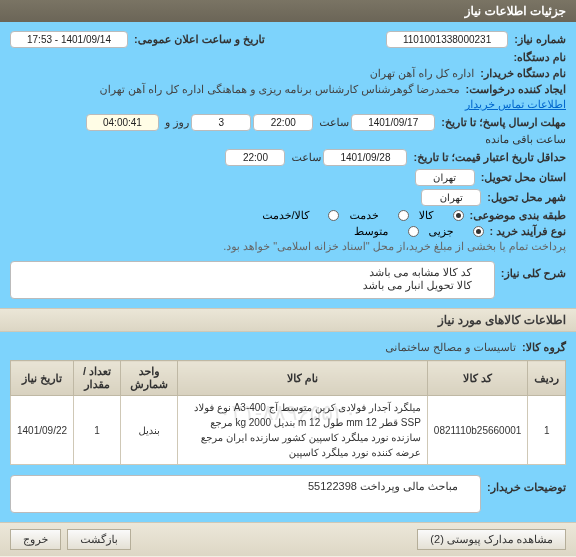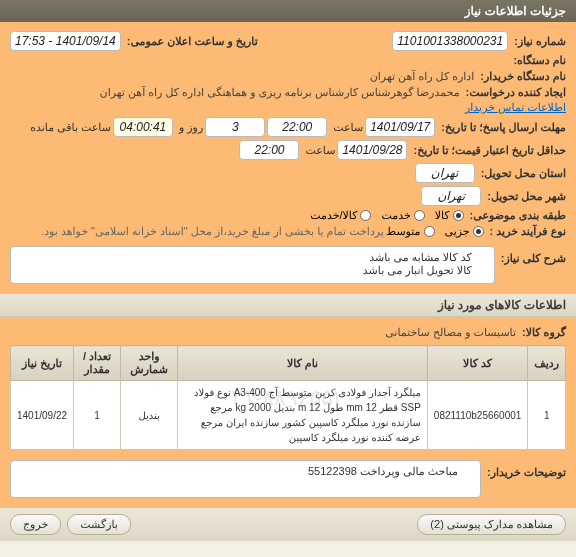--- a/index.html
+++ b/index.html
@@ -1,40 +1,40 @@
 <!DOCTYPE html>
 <html dir="rtl" lang="fa"><head>
 <meta charset="utf-8">
 <style>
 * { box-sizing: border-box; margin: 0; padding: 0; }
 body { font-family: Tahoma, Arial, sans-serif; font-size: 11px; background: #f3efe4; direction: rtl; }
-.container { width: 576px; margin: 0 auto; background: #fdba74; }
+.container { width: 576px; margin: 0 auto; background: #7dd3fc; }
 .header { background: linear-gradient(#7a7464,#6b6557); color: #fff; padding: 4px 10px; font-weight: bold; font-size: 12px; }
 .section { padding: 6px 10px; }
 .row { display: flex; align-items: center; margin: 3px 0; flex-wrap: wrap; gap: 2px; }
 .label { color: #333; font-size: 11px; white-space: nowrap; margin-left: 4px; }
 .label.bold { font-weight: bold; }
-.val-box { background: #fff; border: 1px solid #bbb; border-radius: 4px; padding: 2px 4px; font-size: 12px; min-width: 60px; text-align: center; color: #222; font-style: italic; }
+.val-box { background: #fff; border: 1px solid #bbb; border-radius: 4px; padding: 2px 16px; font-size: 10px; min-width: 60px; text-align: center; color: #222; }
 .val-plain { color: #444; font-size: 11px; margin-right: 0; }
 .link { color: #0066cc; text-decoration: underline; cursor: pointer; font-size: 11px; }
 .radio-group { display: flex; align-items: center; gap: 10px; }
-.radio-item { display: flex; align-items: center; gap: 3px; }
+.radio-item { display: flex; align-items: center; gap: 19px; }
 .radio-dot { width: 11px; height: 11px; border: 1px solid #666; border-radius: 50%; display: inline-flex; align-items: center; justify-content: center; background: #fff; }
 .radio-dot.sel::after { content: ''; width: 5px; height: 5px; background: #333; border-radius: 50%; }
 .textarea { width: 100%; min-height: 38px; background: #fff; border: 1px solid #bbb; border-radius: 4px; padding: 4px 22px 4px 6px; font-size: 11px; color: #333; position: relative; }
 .ta-icon { position: absolute; right: 6px; top: 4px; width: 12px; height: 12px; }
 .subheader { background: linear-gradient(#ebe6d7,#dcd6c4); color: #3a3a3a; padding: 4px 10px; font-weight: bold; font-size: 12px; border-top: 1px solid #cfc8b6; border-bottom: 1px solid #cfc8b6; }
 table.data { width: 100%; border-collapse: collapse; margin-top: 6px; }
 table.data th { background: linear-gradient(#e9e4d5,#d8d1bf); border: 1px solid #bfb8a4; padding: 4px 6px; font-size: 11px; font-weight: bold; color: #333; }
 table.data td { background: #fff; border: 1px solid #cfc8b6; padding: 4px 6px; font-size: 10px; color: #333; text-align: center; vertical-align: middle; }
 table.data td.right { text-align: right; }
 .wm { position: relative; }
 .wm::before { content: '۰۲۱-۸۸۹۶۵۵۲۰'; position: absolute; left: 50%; top: 50%; transform: translate(-50%,-50%); font-size: 22px; color: rgba(120,120,120,0.18); pointer-events: none; white-space: nowrap; }
 .footer-bar { background: linear-gradient(#ece7d9,#ddd7c5); padding: 6px 10px; display: flex; gap: 6px; justify-content: flex-start; border-top: 1px solid #cfc8b6; }
-.btn { background: linear-gradient(#fafafa,#e4e0d4); border: 1px solid #b5ae99; border-radius: 10px; padding: 3px 12px; font-size: 11px; color: #333; cursor: pointer; font-family: inherit; }
+.btn { background: linear-gradient(#fafafa,#e4e0d4); border: 1px solid #b5ae99; border-radius: 0; padding: 3px 12px; font-size: 11px; color: #333; cursor: pointer; font-family: inherit; }
 .spacer { flex: 1; }
 .light { color: #666; }
 .desc-cell { line-height: 1.5; }
 </style>
 </head>
 <body>
 <div class="container">
 
 <div class="header">
   <span>جزئیات اطلاعات نیاز</span>

